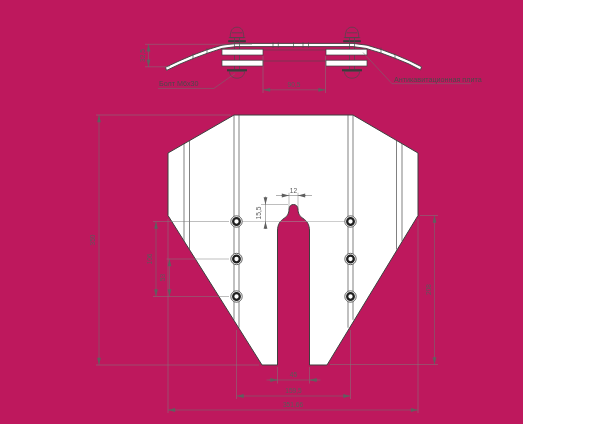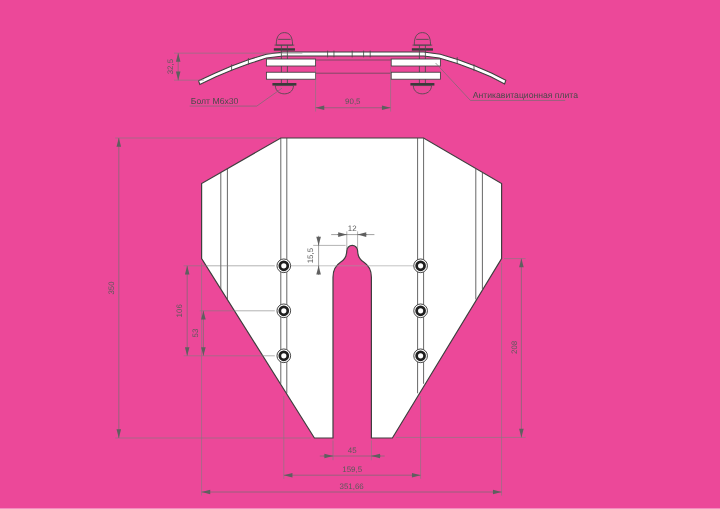--- a/index.html
+++ b/index.html
@@ -1,16 +1,16 @@
 <!DOCTYPE html>
 <html><head>
 <meta charset="utf-8">
 <style>
   html,body{margin:0;padding:0;background:#ffffff;}
-  #canvas{position:relative;width:600px;height:424px;background:#ec4899;overflow:hidden;
+  #canvas{position:relative;width:523px;height:424px;background:#be185d;overflow:hidden;
           font-family:"Liberation Sans", sans-serif;}
   svg{position:absolute;left:0;top:0;}
   text{font-family:"Liberation Sans", sans-serif;fill:#5a5a5a;}
   .dimtxt{font-size:6.6px;}
   .lbltxt{font-size:7.2px;fill:#4a4a4a;}
   .thick{stroke:#3f3f3f;stroke-width:0.9;fill:#ffffff;}
   .thin{stroke:#4a4a4a;stroke-width:0.7;fill:none;}
   .dim{stroke:#6f6f6f;stroke-width:0.55;fill:none;}
   .ext{stroke:#7d7d7d;stroke-width:0.5;fill:none;}
   .dark{fill:#3a3a3a;stroke:none;}

